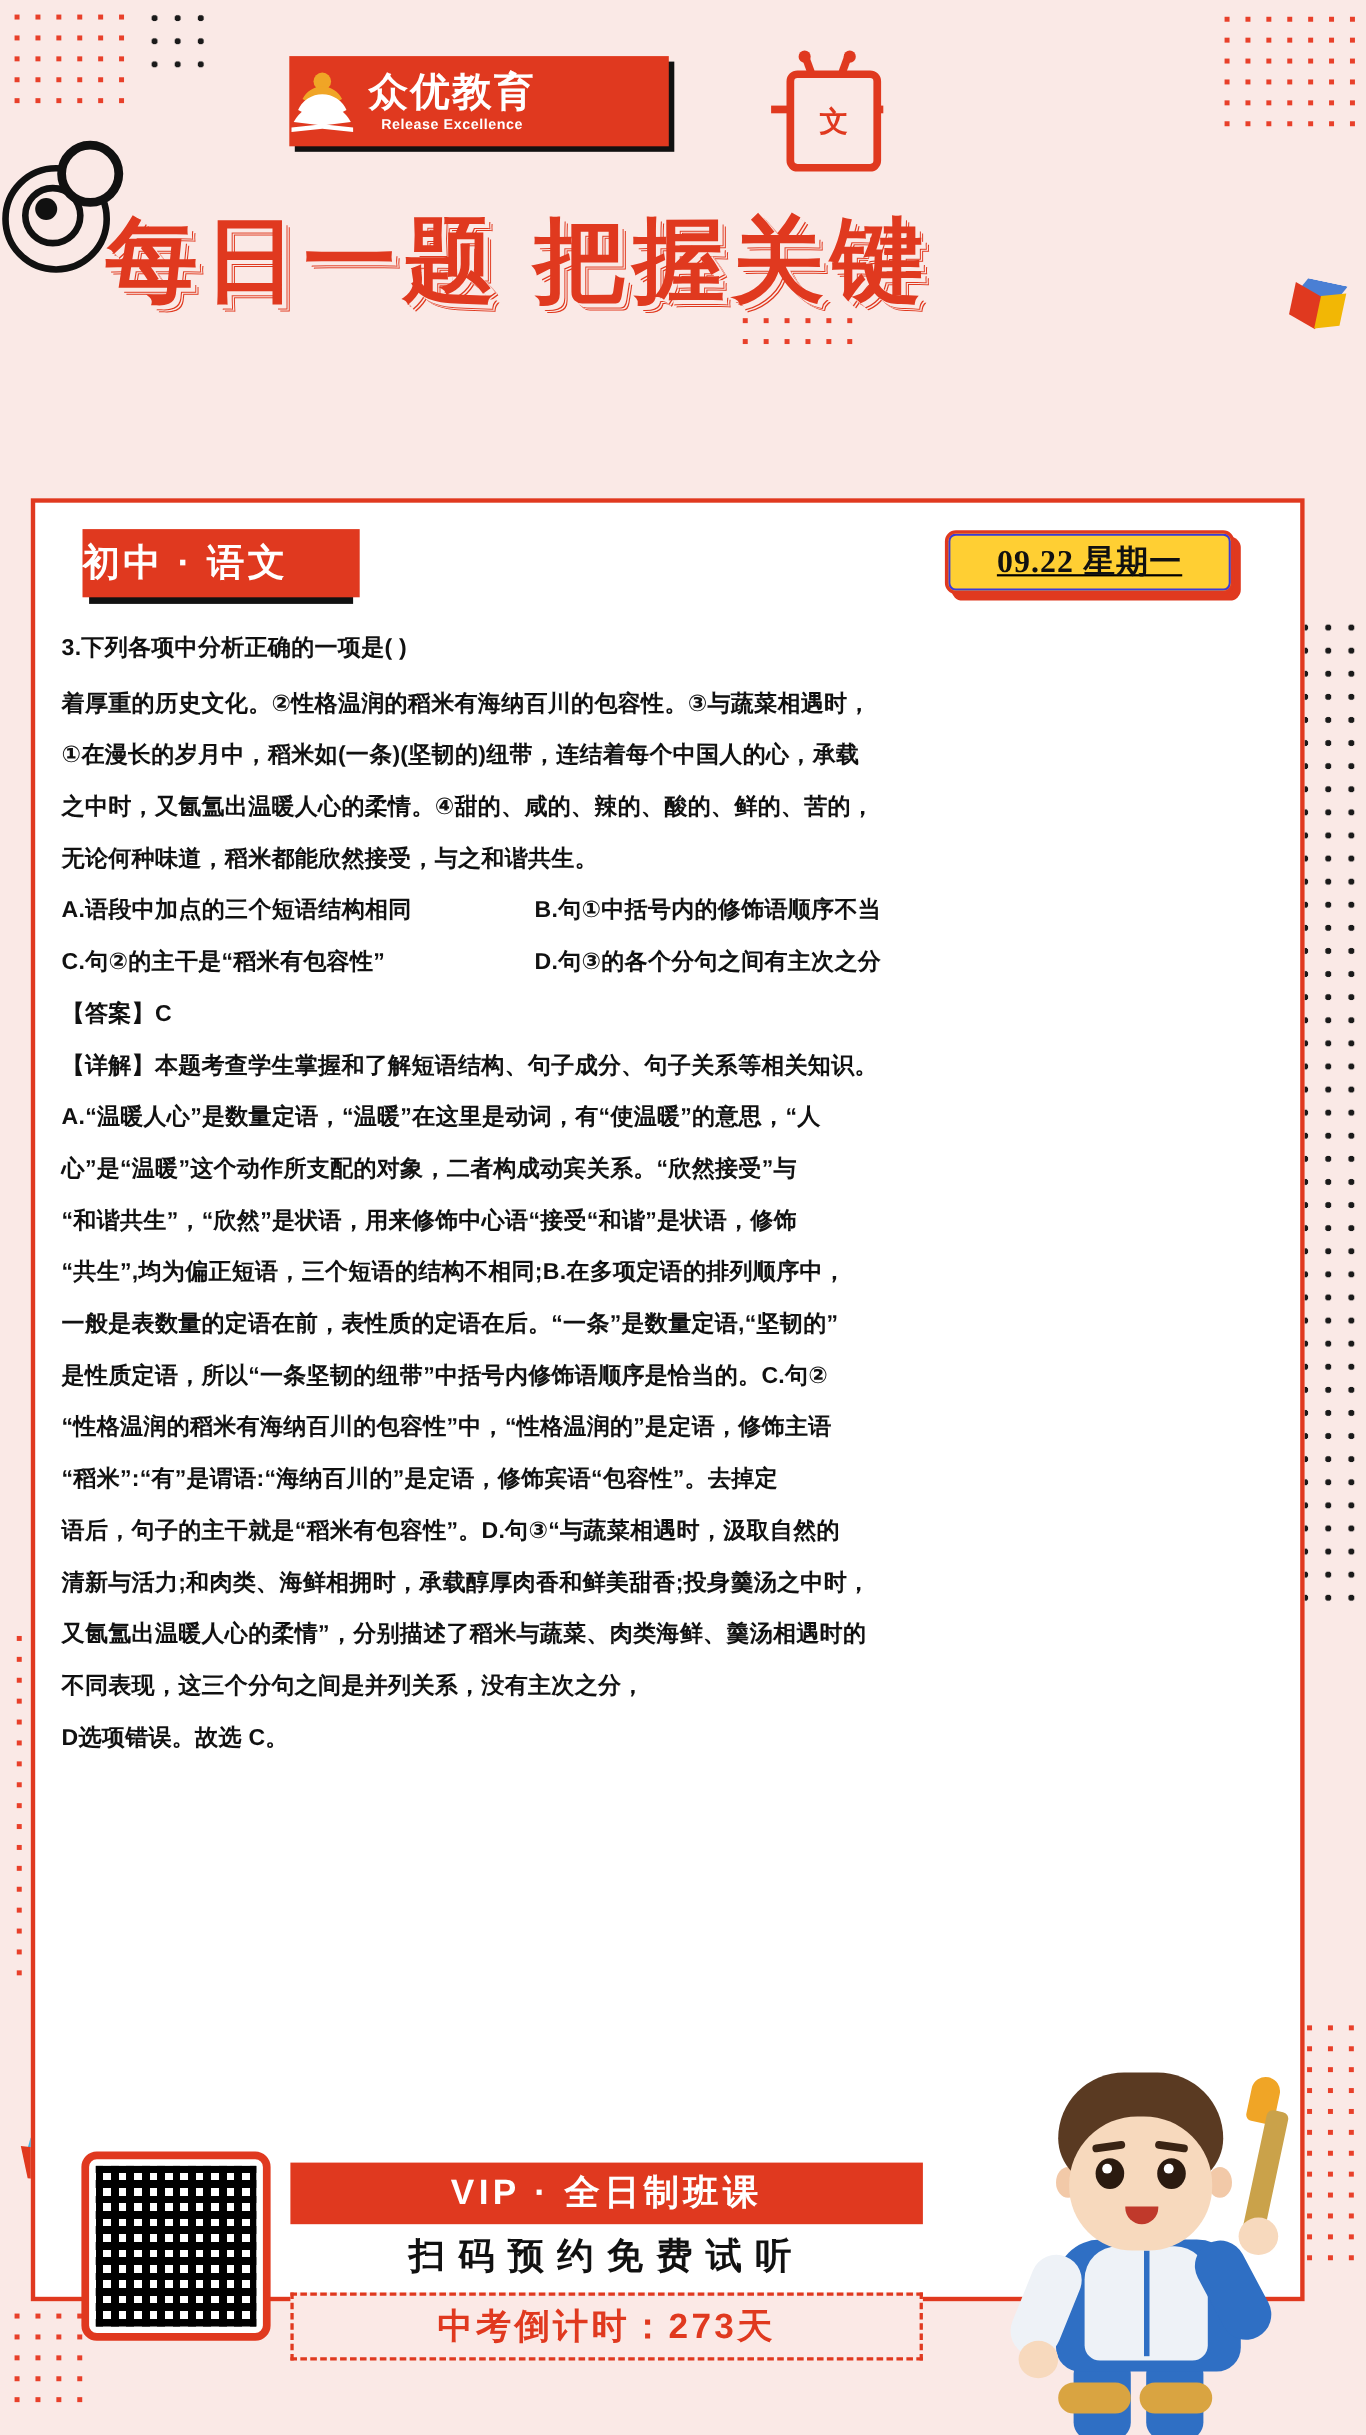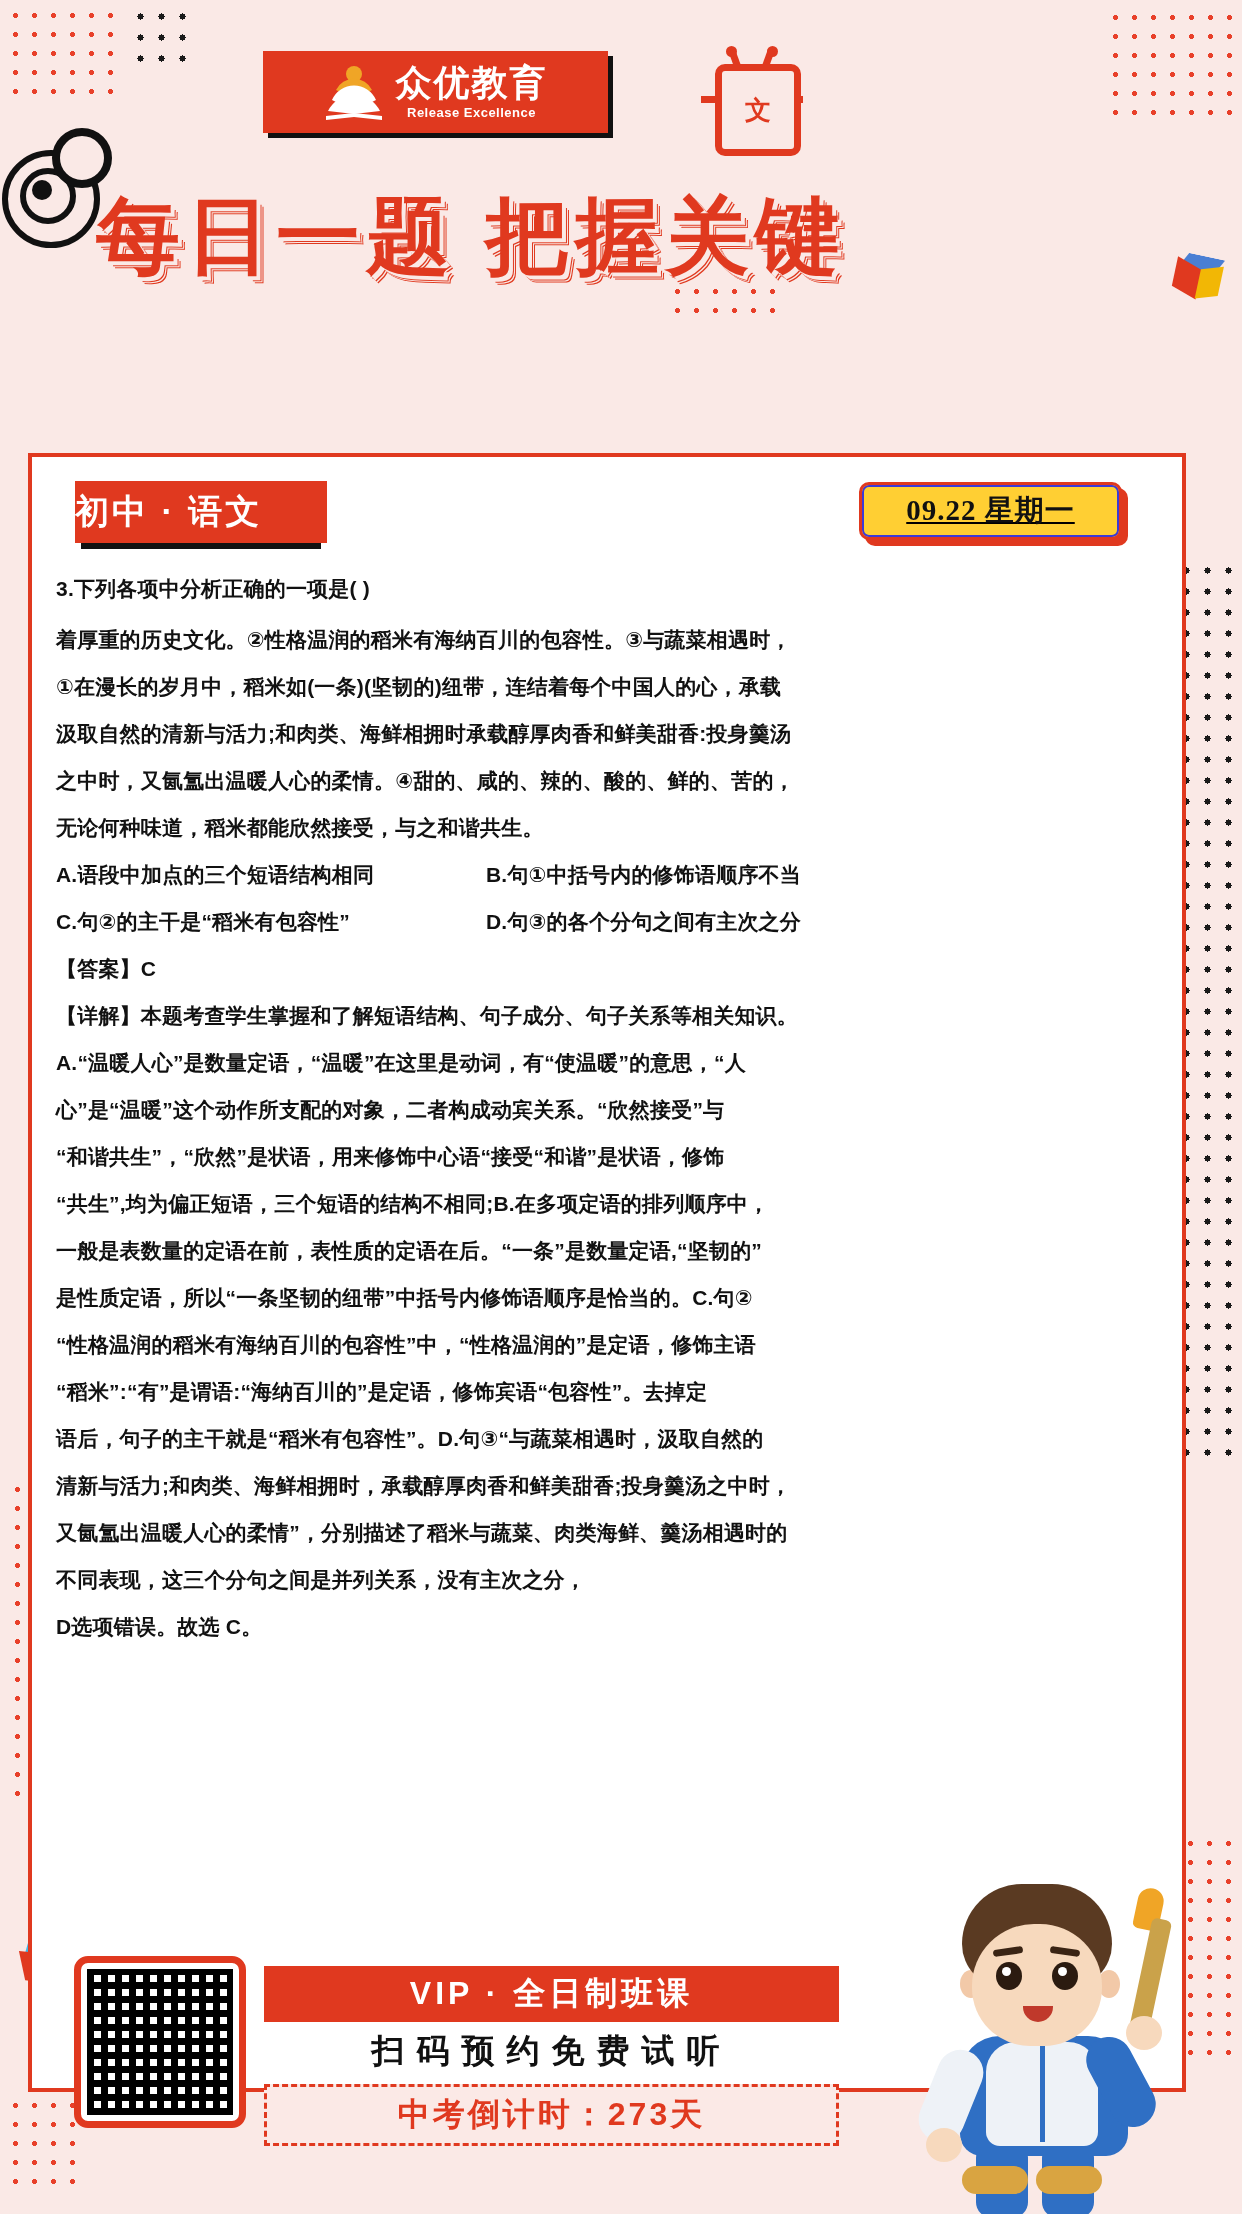--- a/index.html
+++ b/index.html
@@ -34,21 +34,21 @@
           width:44px;height:44px;border-radius:50%;border:6px solid #111;}
   .spiral:after{content:"";position:absolute;left:24px;top:24px;
           width:20px;height:20px;border-radius:50%;background:#111;}
   .circ-o{position:absolute;left:52px;top:128px;width:44px;height:44px;
           border-radius:50%;border:8px solid #111;background:#fae9e6;z-index:3;}
 
   
   .logo-wrap{position:absolute;left:263px;top:51px;width:345px;height:82px;}
   .logo-shadow{position:absolute;left:5px;top:5px;width:345px;height:82px;background:#111;}
   .logo-box{position:absolute;left:0;top:0;width:345px;height:82px;
-            background:#e0391f;display:flex;align-items:center;justify-content:center;gap:12px;}
+            background:#e0391f;display:flex;align-items:center;gap:12px;}
   .logo-mark{width:60px;height:56px;position:relative;flex:none;}
   .logo-text{display:flex;flex-direction:column;align-items:center;line-height:1;}
   .logo-cn{color:#fff;font-size:36px;font-weight:bold;letter-spacing:2px;}
   .logo-en{color:#fff;font-size:13px;font-weight:bold;letter-spacing:.5px;margin-top:5px;}
 
   
   .mascot-book{position:absolute;left:705px;top:46px;width:92px;height:104px;}
   .mb-body{position:absolute;left:10px;top:18px;width:72px;height:78px;
            border:7px solid #e0391f;border-radius:10px;background:#fae9e6;
            display:flex;align-items:center;justify-content:center;}
@@ -247,21 +247,20 @@
     <div class="date-badge">
       <span>09.22  星期一</span>
     </div>
   </div>
 
   <div class="qbody">
     <p class="lead">3.下列各项中分析正确的一项是(    )</p>
 
     <p>着厚重的历史文化。②性格温润的稻米有海纳百川的包容性。③与蔬菜相遇时，</p>
     <p>①在漫长的岁月中，稻米如(一条)(坚韧的)纽带，连结着每个中国人的心，承载</p>
-    <p>汲取自然的清新与活力;和肉类、海鲜相拥时承载醇厚肉香和鲜美甜香:投身羹汤</p>
     <p>之中时，又氤氲出温暖人心的柔情。④甜的、咸的、辣的、酸的、鲜的、苦的，</p>
     <p>无论何种味道，稻米都能欣然接受，与之和谐共生。</p>
 
     <p class="opt-line">
       <span class="a">A.语段中加点的三个短语结构相同</span>
       <span>B.句①中括号内的修饰语顺序不当</span>
     </p>
     <p class="opt-line">
       <span class="a">C.句②的主干是“稻米有包容性”</span>
       <span>D.句③的各个分句之间有主次之分</span>

